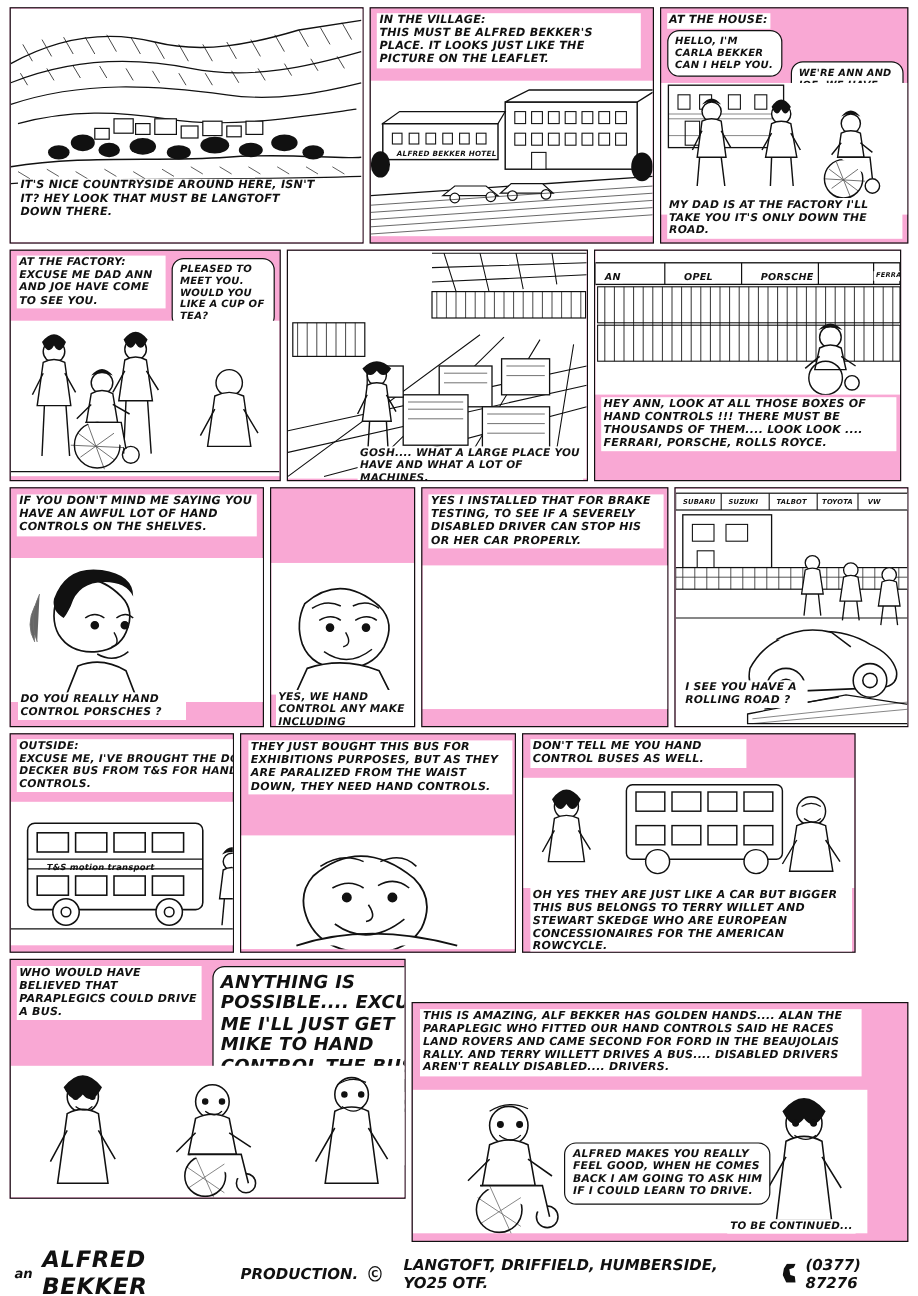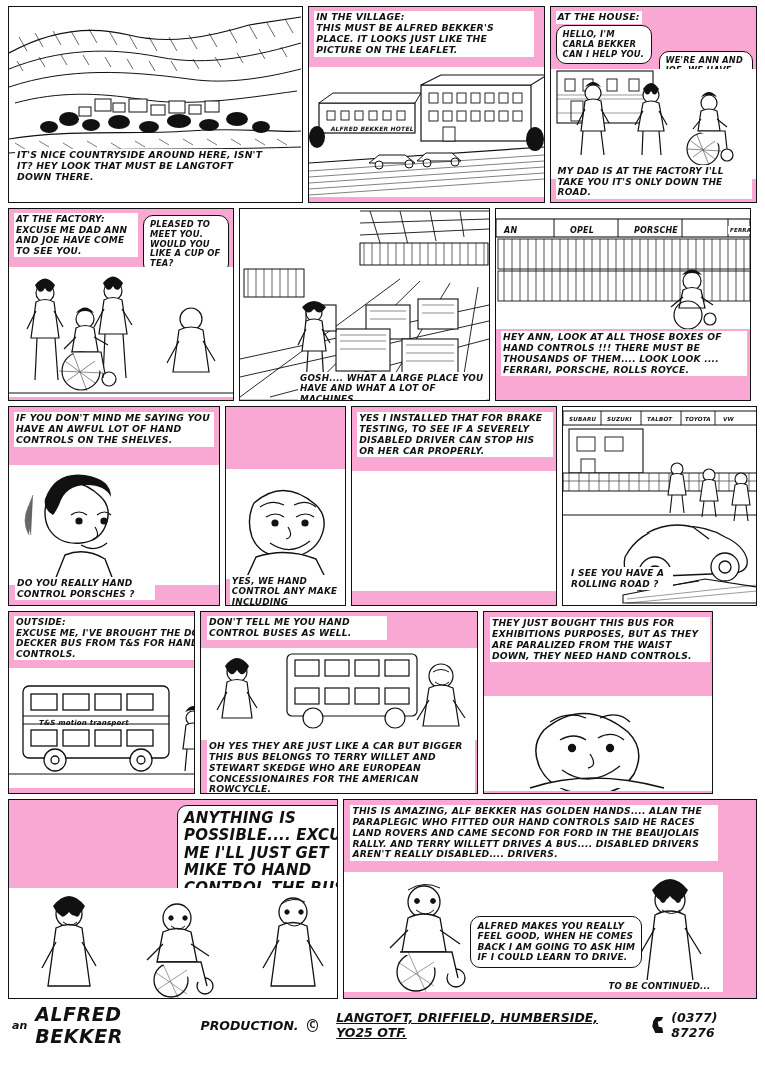--- a/index.html
+++ b/index.html
@@ -518,20 +518,40 @@
           <circle cx="206" cy="58" r="6"></circle>
             <path d="M200,64 q6,-3 12,0 l3,20 h-18z"></path>
             <path d="M201,84 l-2,18 M211,84 l2,18"></path>
         </g>
         <path d="M176,44 q8,-12 16,0 q-8,-4 -16,0z" fill="#111"></path>
         <path d="M0,106 h228" stroke="#111" stroke-width="1"></path>
       </svg>
       <div class="cap nb" style="left:28px;top:106px;font-size:7px;text-transform:none;">T&amp;S motion transport</div>
     </div>
 
+    <div class="panel" style="width:230px;height:183px;">
+      <div class="cap" style="left:6px;top:5px;width:220px;font-size:9.2px;">THEY JUST BOUGHT THIS BUS FOR EXHIBITIONS PURPOSES, BUT AS THEY ARE PARALIZED FROM THE WAIST DOWN, THEY NEED HAND CONTROLS.</div>
+      <svg width="228" height="95" viewBox="0 0 228 95" style="position:absolute;left:0;top:84px;">
+        <rect x="0" y="0" width="228" height="95" fill="#fff"></rect>
+        <g fill="#fff" stroke="#111" stroke-width="1.5">
+          <path d="M60,34 q40,-34 84,2 q18,18 6,42 q-14,22 -48,20 q-34,-2 -46,-26 q-10,-22 4,-38z"></path>
+          <path d="M46,92 q60,-20 134,0"></path>
+        </g>
+        <g stroke="#111" stroke-width="1.3" fill="none">
+          <path d="M76,44 q14,-8 26,0"></path>
+          <path d="M114,42 q14,-8 26,2"></path>
+          <circle cx="88" cy="52" r="3.5" fill="#111"></circle>
+          <circle cx="126" cy="52" r="3.5" fill="#111"></circle>
+          <path d="M106,58 q8,12 -2,14"></path>
+          <path d="M78,74 q28,20 58,-4"></path>
+          <path d="M66,26 q18,-12 36,-4 M116,22 q18,-8 30,4"></path>
+        </g>
+      </svg>
+    </div>
+
     <div class="panel" style="width:278px;height:183px;">
       <div class="cap" style="left:6px;top:4px;width:180px;font-size:9.2px;">DON'T TELL ME YOU HAND CONTROL BUSES AS WELL.</div>
       <svg width="276" height="92" viewBox="0 0 276 92" style="position:absolute;left:0;top:36px;">
         <rect x="0" y="0" width="276" height="92" fill="#fff"></rect>
 
         <g fill="#fff" stroke="#111" stroke-width="1.2">
           <rect x="86" y="6" width="130" height="62" rx="5"></rect>
           <rect x="94" y="12" width="24" height="16"></rect>
             <rect x="124" y="12" width="24" height="16"></rect>
           <rect x="154" y="12" width="24" height="16"></rect>
@@ -556,45 +576,26 @@
           <path d="M228,40 q12,-6 24,0 l6,38 h-36z"></path>
           <path d="M228,52 l-12,20 M252,52 l12,18"></path>
         </g>
         <g stroke="#111" stroke-width="1" fill="none">
           <path d="M232,24 q8,-5 16,0"></path>
           <path d="M234,34 q8,6 14,0"></path>
         </g>
       </svg>
       <div class="cap" style="left:6px;top:128px;width:268px;font-size:9.2px;">OH YES THEY ARE JUST LIKE A CAR BUT BIGGER THIS BUS BELONGS TO TERRY WILLET AND STEWART SKEDGE WHO ARE EUROPEAN CONCESSIONAIRES FOR THE AMERICAN ROWCYCLE.</div>
     </div>
-
-    <div class="panel" style="width:230px;height:183px;">
-      <div class="cap" style="left:6px;top:5px;width:220px;font-size:9.2px;">THEY JUST BOUGHT THIS BUS FOR EXHIBITIONS PURPOSES, BUT AS THEY ARE PARALIZED FROM THE WAIST DOWN, THEY NEED HAND CONTROLS.</div>
-      <svg width="228" height="95" viewBox="0 0 228 95" style="position:absolute;left:0;top:84px;">
-        <rect x="0" y="0" width="228" height="95" fill="#fff"></rect>
-        <g fill="#fff" stroke="#111" stroke-width="1.5">
-          <path d="M60,34 q40,-34 84,2 q18,18 6,42 q-14,22 -48,20 q-34,-2 -46,-26 q-10,-22 4,-38z"></path>
-          <path d="M46,92 q60,-20 134,0"></path>
-        </g>
-        <g stroke="#111" stroke-width="1.3" fill="none">
-          <path d="M76,44 q14,-8 26,0"></path>
-          <path d="M114,42 q14,-8 26,2"></path>
-          <circle cx="88" cy="52" r="3.5" fill="#111"></circle>
-          <circle cx="126" cy="52" r="3.5" fill="#111"></circle>
-          <path d="M106,58 q8,12 -2,14"></path>
-          <path d="M78,74 q28,20 58,-4"></path>
-          <path d="M66,26 q18,-12 36,-4 M116,22 q18,-8 30,4"></path>
-        </g>
-      </svg>
-    </div>
   </div>
 
   <div class="row" style="margin-bottom:2px;">
 
     <div class="panel" style="width:358px;height:200px;">
+      <div class="cap" style="left:5px;top:5px;width:154px;font-size:9.2px;">WHO WOULD HAVE BELIEVED THAT PARAPLEGICS COULD DRIVE A BUS.</div>
       <div class="bub sq" style="left:168px;top:5px;width:204px;font-size:15px;border:1.4px solid #111;">ANYTHING IS POSSIBLE.... EXCUSE ME I'LL JUST GET MIKE TO HAND CONTROL THE BUS, BECAUSE TERRY WILL BE COMING TO PICK IT UP IN 3 HOURS TIME.</div>
       <svg width="356" height="110" viewBox="0 0 356 110" style="position:absolute;left:0;top:88px;">
         <rect x="0" y="0" width="356" height="110" fill="#fff"></rect>
 
         <g fill="#fff" stroke="#111" stroke-width="1.3">
           <circle cx="60" cy="26" r="13"></circle>
           <path d="M47,40 q13,-7 26,0 l8,58 h-42z"></path>
           <path d="M47,54 l-14,26 M73,54 l14,24"></path>
         </g>
         <path d="M44,18 q16,-20 32,0 q-8,16 -16,6 q-8,10 -16,-6z" fill="#111"></path>
@@ -628,21 +629,21 @@
             <circle cx="292" cy="24" r="2.2" fill="#111"></circle>
           <path d="M276,34 q10,8 18,0"></path>
           <path d="M272,16 q12,-8 24,-2"></path>
         </g>
         <g stroke="#111" stroke-width=".7" opacity=".6">
           <path d="M146,84 l32,22 M148,102 l30,-20 M154,76 l16,36"></path>
         </g>
       </svg>
     </div>
 
-    <div class="panel" style="width:448px;height:200px;">
+    <div class="panel" style="width:448px;height:200px;margin-top:36px;">
       <div class="cap" style="left:6px;top:5px;width:368px;font-size:9.2px;">THIS IS AMAZING, ALF BEKKER HAS GOLDEN HANDS.... ALAN THE PARAPLEGIC WHO FITTED OUR HAND CONTROLS SAID HE RACES LAND ROVERS AND CAME SECOND FOR FORD IN THE BEAUJOLAIS RALLY. AND TERRY WILLETT DRIVES A BUS.... DISABLED DRIVERS AREN'T REALLY DISABLED.... DRIVERS.</div>
       <svg width="379" height="120" viewBox="0 0 379 120" style="position:absolute;left:0;top:72px;">
         <rect x="0" y="0" width="379" height="120" fill="#fff"></rect>
 
         <g fill="#fff" stroke="#111" stroke-width="1.3">
           <circle cx="80" cy="30" r="16"></circle>
           <path d="M64,46 q16,-8 32,0 l6,34 h-44z"></path>
           <path d="M64,58 l-18,18 M96,58 l20,14"></path>
           <circle cx="72" cy="100" r="19" fill="none"></circle>
           <circle cx="112" cy="106" r="9" fill="none"></circle>
@@ -673,18 +674,18 @@
       <div class="bub sq" style="left:126px;top:116px;width:172px;font-size:9px;">ALFRED MAKES YOU REALLY FEEL GOOD, WHEN HE COMES BACK I AM GOING TO ASK HIM IF I COULD LEARN TO DRIVE.</div>
       <div class="cap" style="left:262px;top:180px;font-size:8.6px;">TO BE CONTINUED...</div>
     </div>
   </div>
 
   <div class="footer">
     <span class="small" style="text-transform:lowercase;">an</span>
     <span class="big">ALFRED BEKKER</span>
     <span class="med">PRODUCTION.</span>
     <span class="copy">C</span>
-    <span class="med" style="margin-left:10px;text-decoration:underline;">LANGTOFT, DRIFFIELD, HUMBERSIDE, YO25 OTF.</span>
+    <span class="med" style="margin-left:10px;">LANGTOFT, DRIFFIELD, HUMBERSIDE, YO25 OTF.</span>
     <span class="phone-ico" style="margin-left:14px;"></span>
     <span class="med">(0377) 87276</span>
   </div>
 
 </div>
 
 </body></html>

